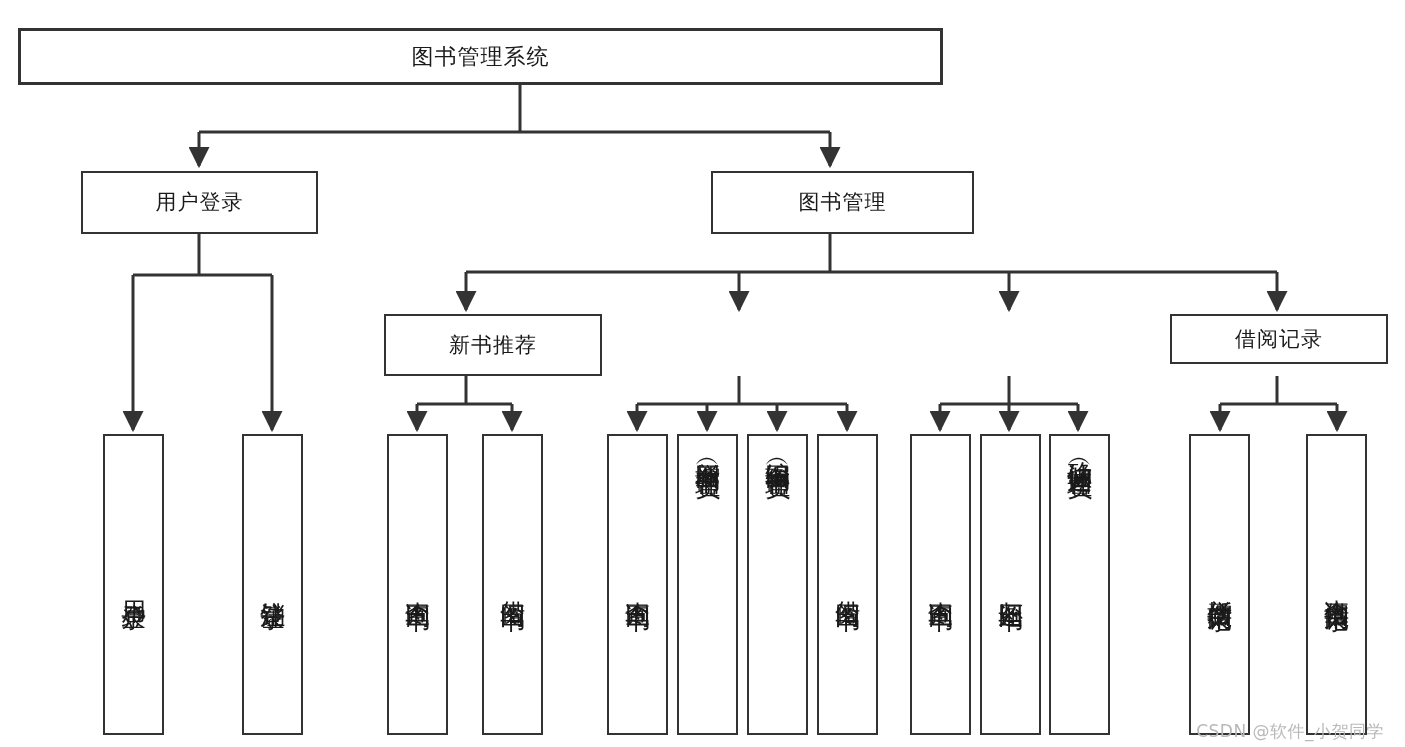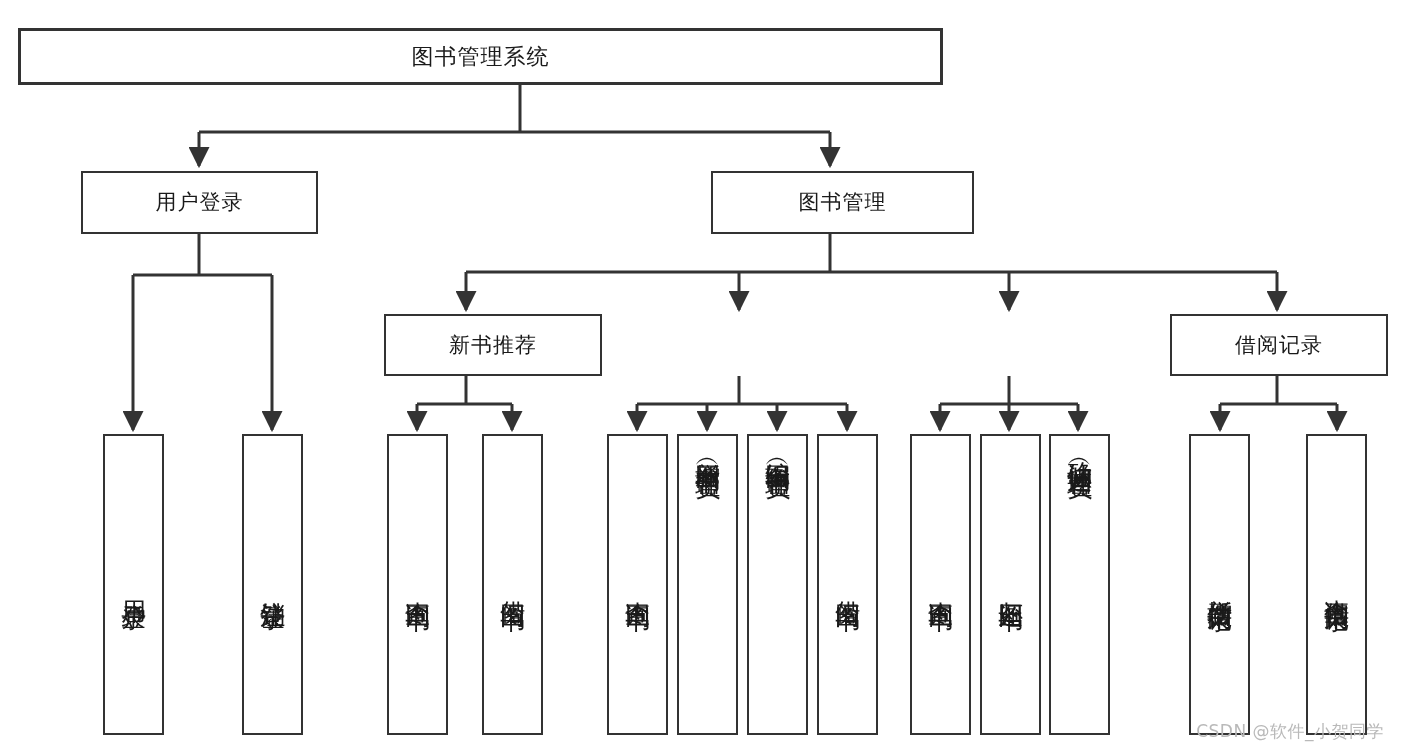--- a/index.html
+++ b/index.html
@@ -148,21 +148,21 @@
   <div class="node" style="left:711px; top:171px; width:263px; height:63px;align-items:center;">
     <span class="node-label h-label">图书管理</span>
   </div>
 
   <div class="node" style="left:360px; top:314px; width:218px; height:62px;margin-left:24px;">
     <span class="node-label h-label">新书推荐</span>
   </div>
 
 
 
-  <div class="node" style="left:1170px; top:314px; width:218px; height:62px;">
+  <div class="node" style="left:1170px; top:314px; width:218px; height:50px;">
     <span class="node-label h-label">借阅记录</span>
   </div>
 
   <div class="node leaf centered" style="left:103px; top:434px; width:61px; height:301px;">
     <span class="node-label v-label">用户登录</span>
   </div>
 
   <div class="node leaf centered" style="left:242px; top:434px; width:61px; height:301px;">
     <span class="node-label v-label">注销登录</span>
   </div>

